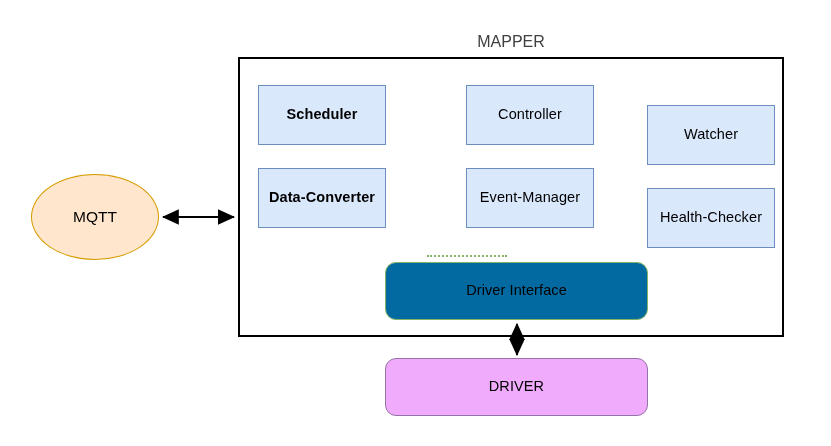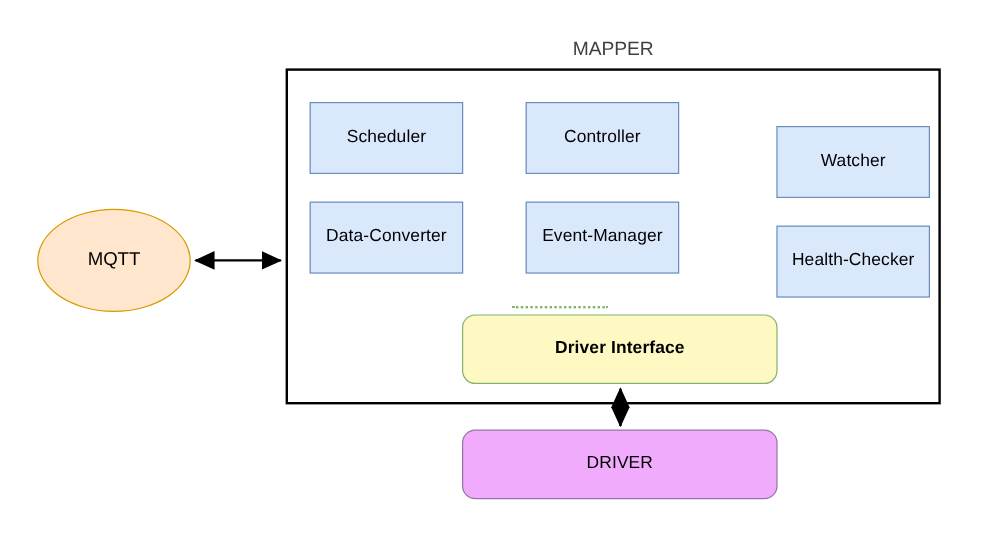--- a/index.html
+++ b/index.html
@@ -56,33 +56,32 @@
     white-space: nowrap;
   }
   .blue-box {
     background: #dae8fc;
     border: 1px solid #6c8ebf;
     width: 128px;
     height: 60px;
   }
   .row1 { top: 85px; }
   .row2 { top: 168px; }
-  .col1 { left: 258px; }
-  .col2 { left: 438px; }
+  .col1 { left: 258px; font-weight: bold; }
+  .col2 { left: 466px; }
   .col3 { left: 647px; margin-top: 20px; }
 
   .green-box {
     left: 385px;
     top: 262px;
     width: 263px;
     height: 58px;
-    background: #fef9c3;
+    background: #0369a1;
     border: 1.5px solid #82b366;
     border-radius: 11px;
-    font-weight: bold;
   }
   .purple-box {
     left: 385px;
     top: 358px;
     width: 263px;
     height: 58px;
     background: #f0abfc;
     border: 1.5px solid #9673a6;
     border-radius: 11px;
   }

